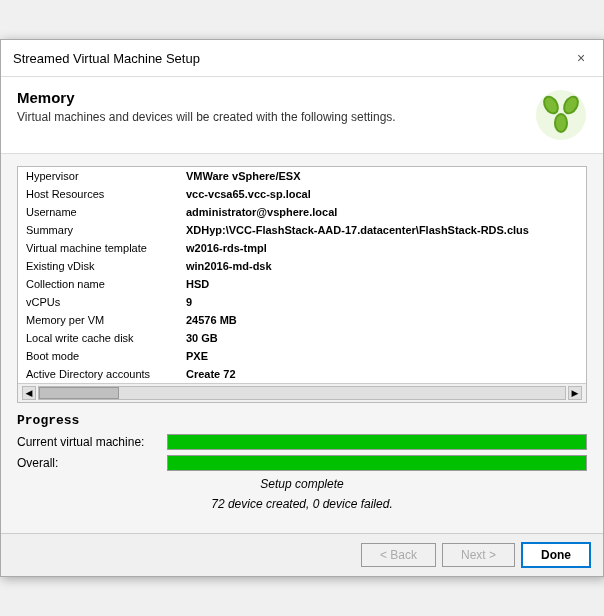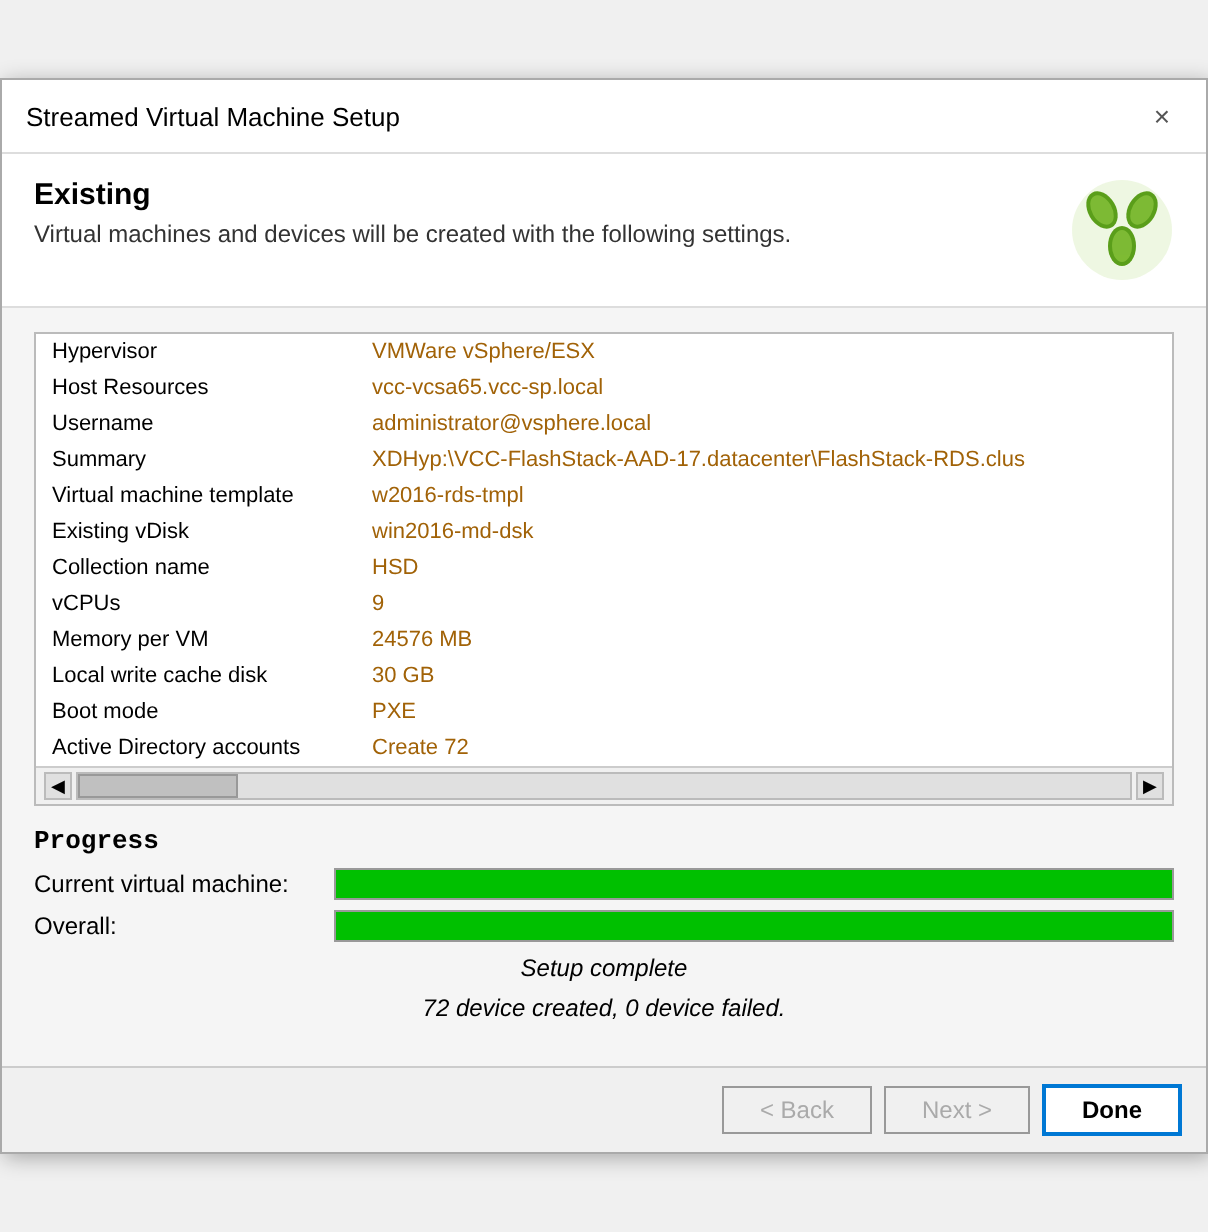--- a/index.html
+++ b/index.html
@@ -85,21 +85,22 @@
       font-size: 11px;
       color: #000;
       vertical-align: top;
     }
     .summary-table td:first-child {
       width: 160px;
       color: #000;
       white-space: nowrap;
     }
     .summary-table td:last-child {
-      color: #a16207;
+      color: #000000;
+      font-weight: bold;
     }
     .scrollbar-row {
       display: flex;
       align-items: center;
       background: #f0f0f0;
       border-top: 1px solid #ccc;
       padding: 2px 4px;
     }
     .scrollbar-track {
       flex: 1;
@@ -196,21 +197,21 @@
 
 <div class="dialog">
 
   <div class="title-bar">
     <span class="title-bar-text">Streamed Virtual Machine Setup</span>
     <button class="close-btn">×</button>
   </div>
 
   <div class="header-section">
     <div class="header-left">
-      <div class="header-title">Existing</div>
+      <div class="header-title">Memory</div>
       <div class="header-subtitle">Virtual machines and devices will be created with the following settings.</div>
     </div>
     <div class="header-logo">
       
       <svg viewBox="0 0 52 52" xmlns="http://www.w3.org/2000/svg" width="52" height="52">
         <circle cx="26" cy="26" r="25" fill="#8dc73f" opacity="0.15"></circle>
         <g fill="#6ab023">
 
           <ellipse cx="16" cy="16" rx="7" ry="10" transform="rotate(-30 16 16)" fill="#5a9e1a"></ellipse>
           <ellipse cx="36" cy="16" rx="7" ry="10" transform="rotate(30 36 16)" fill="#5a9e1a"></ellipse>

